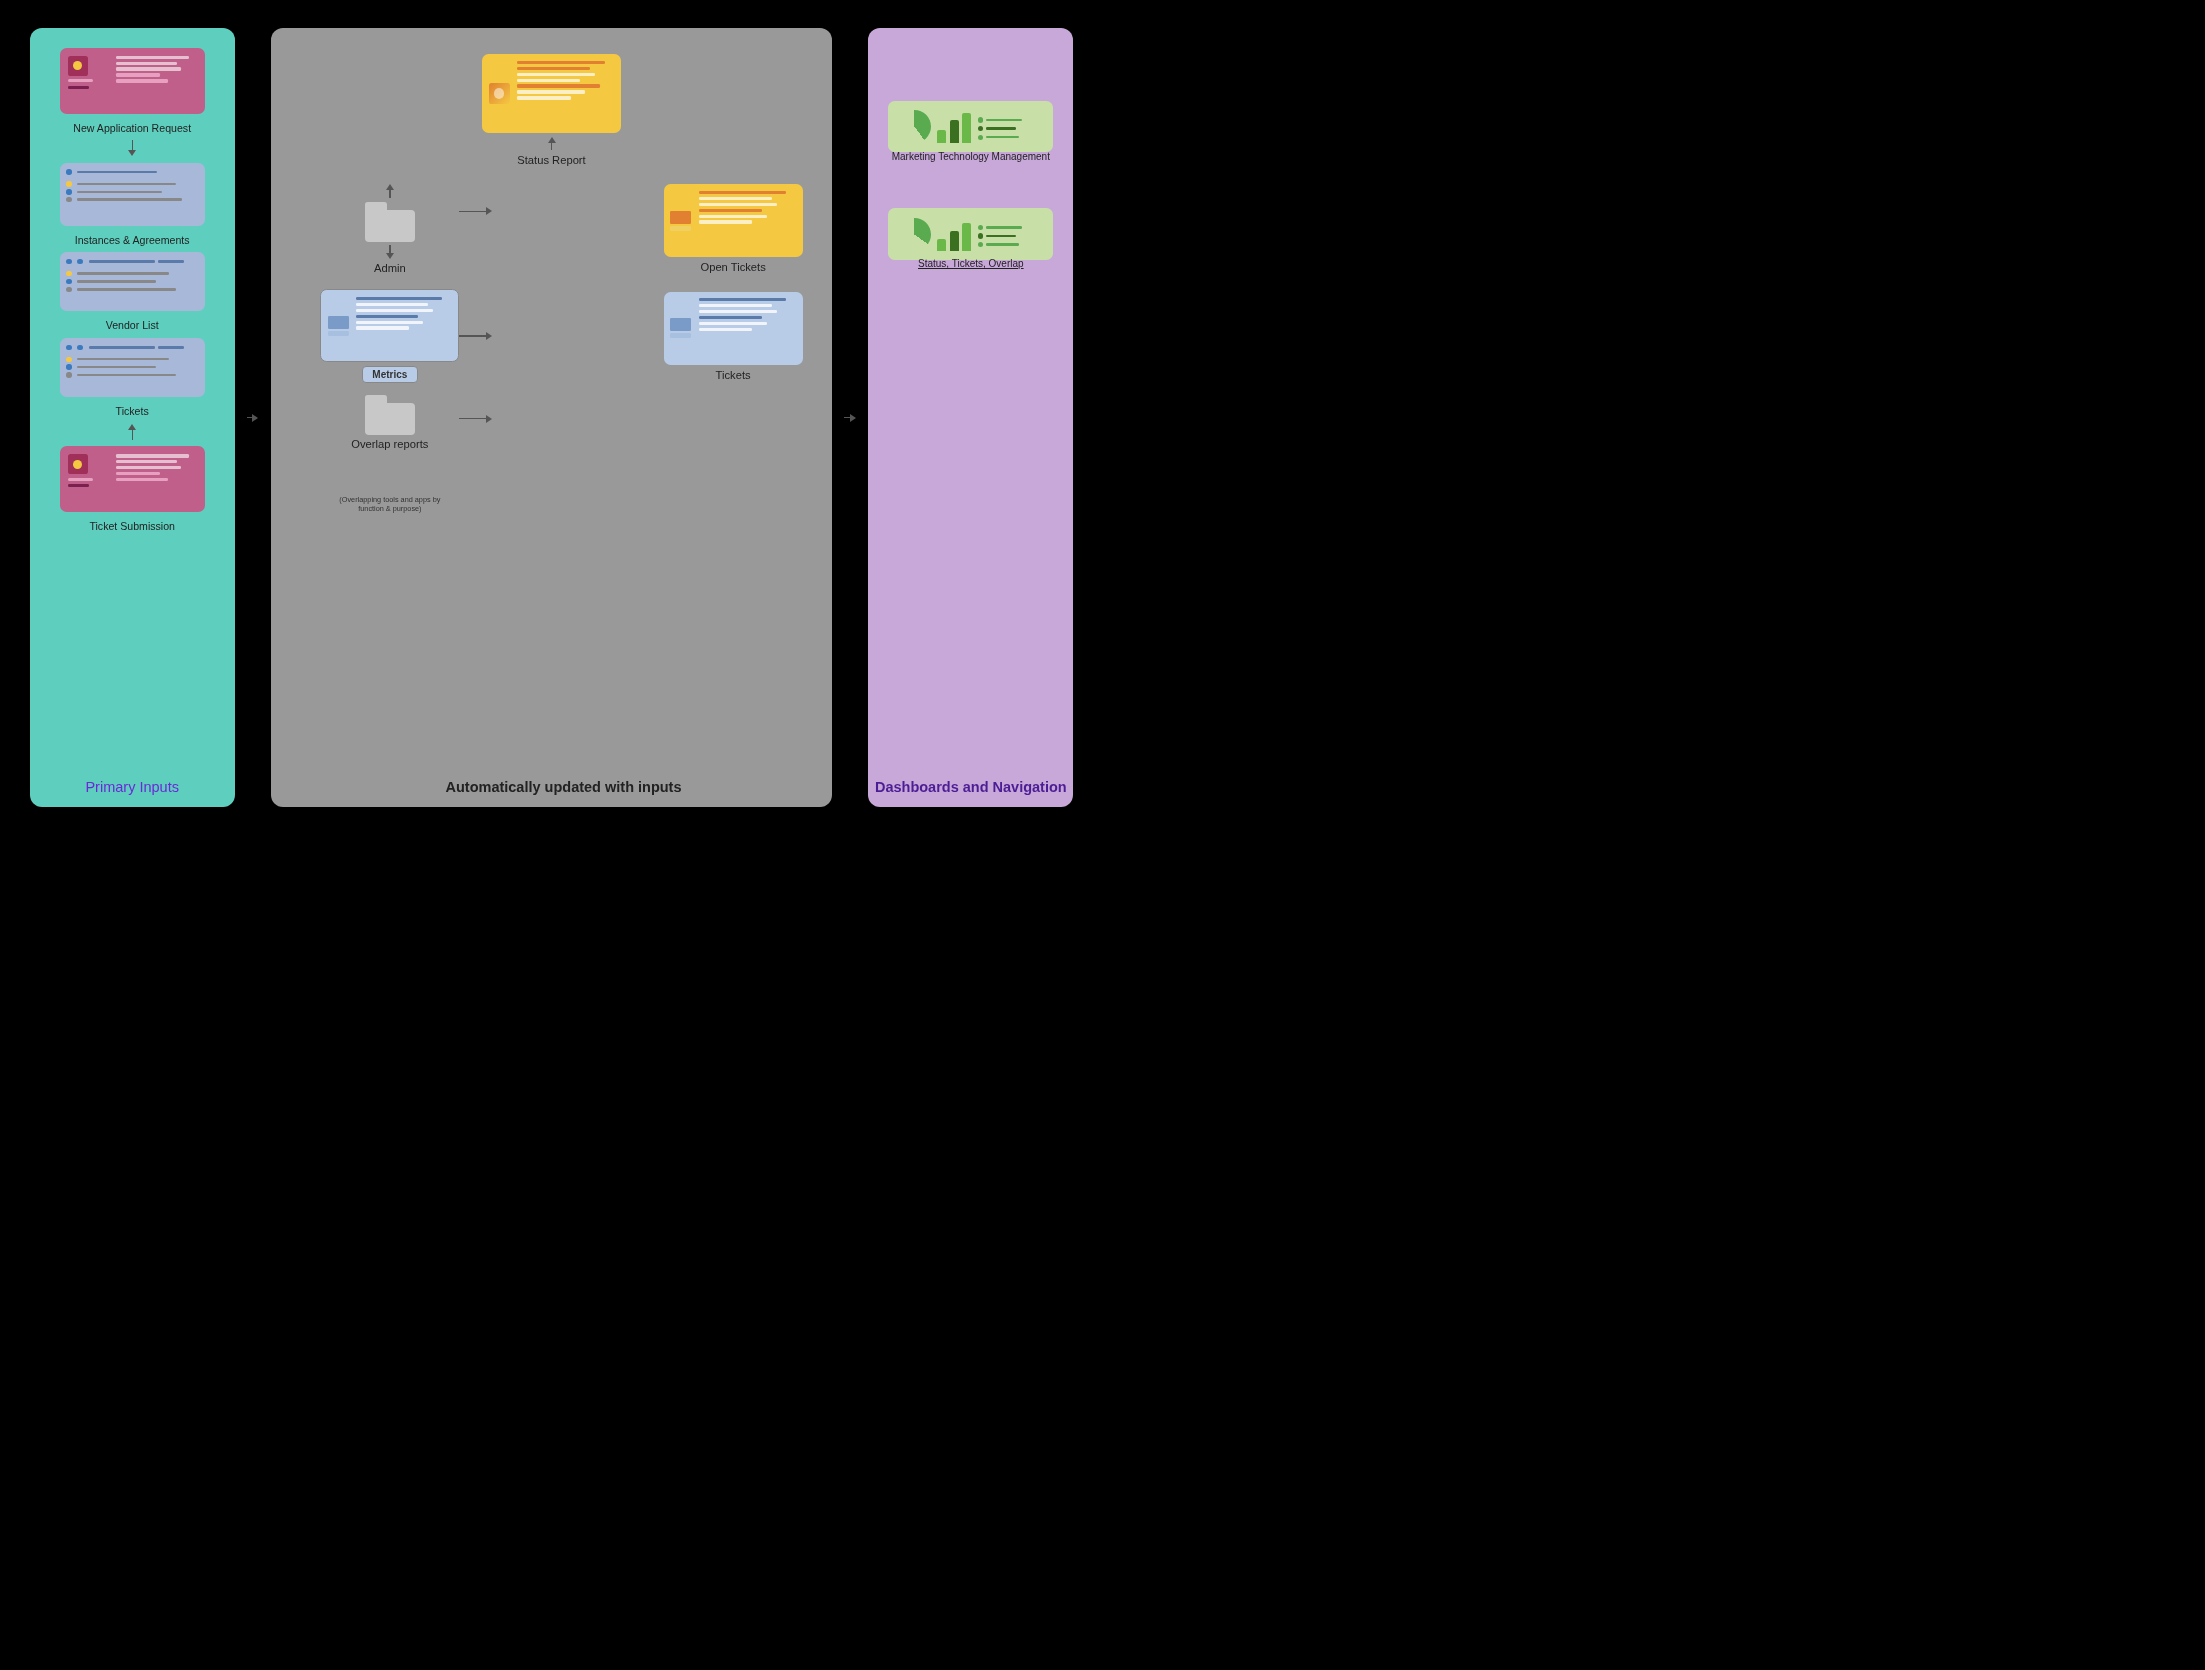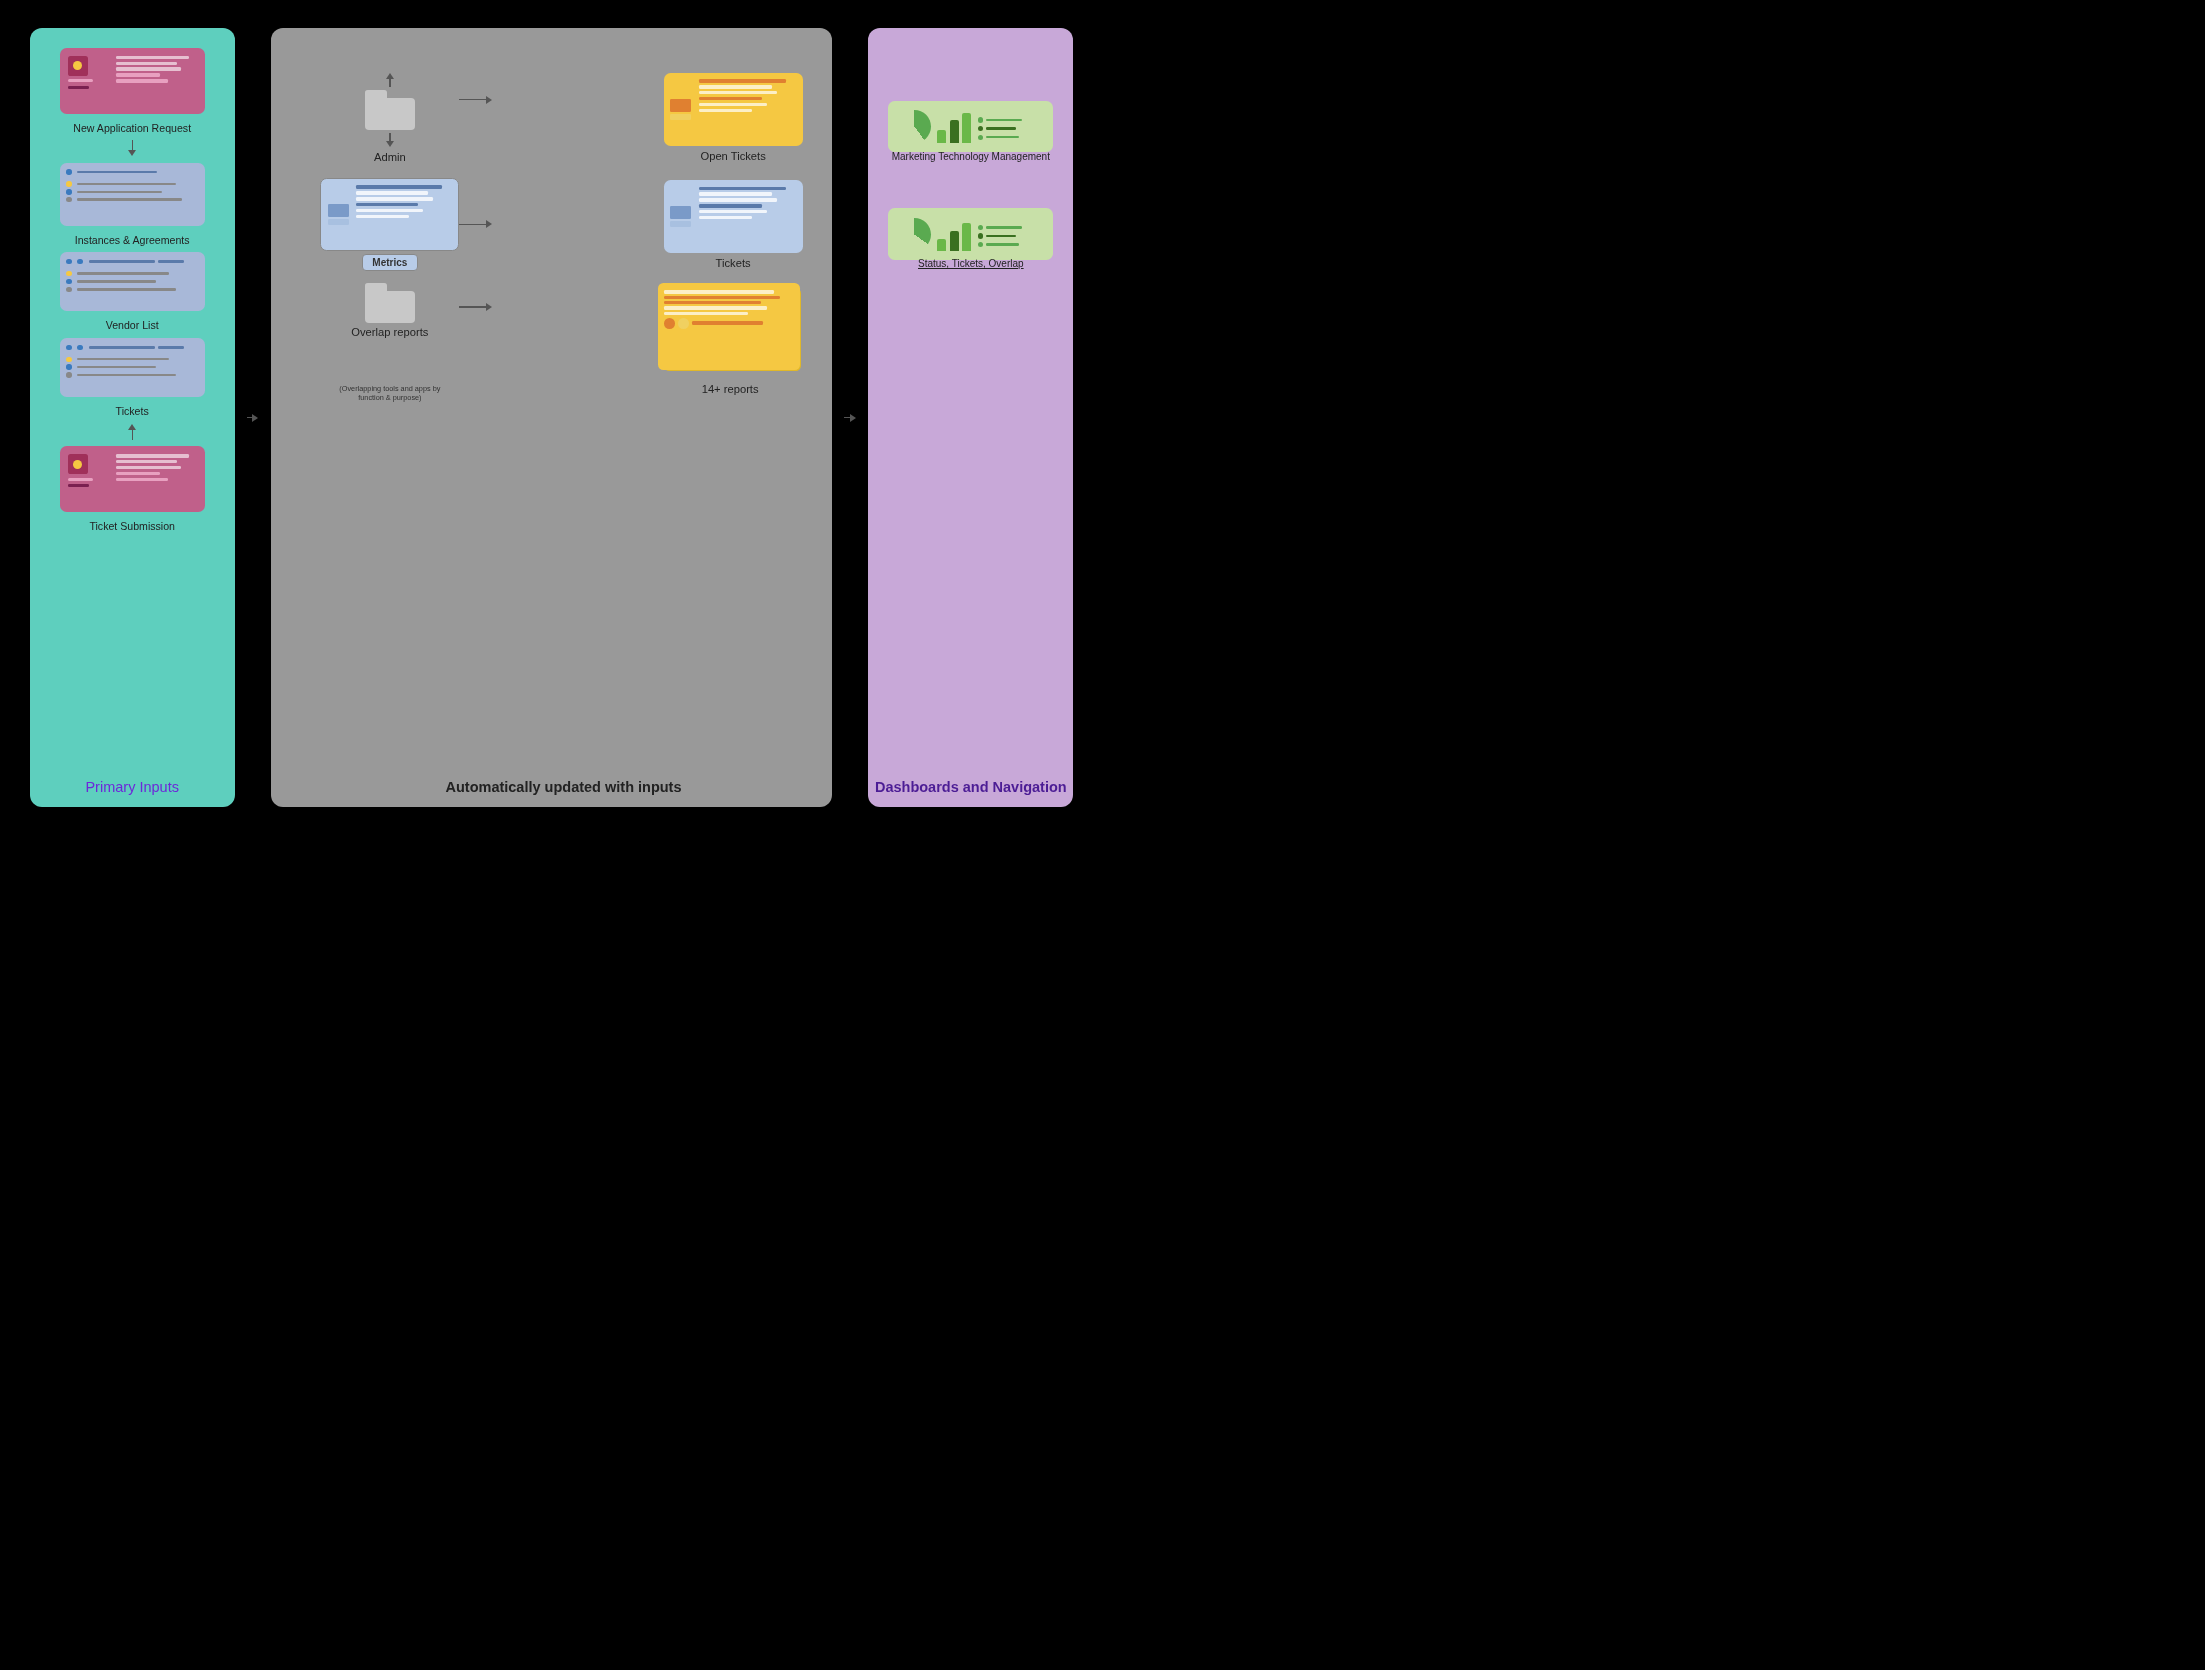--- a/index.html
+++ b/index.html
@@ -447,20 +447,44 @@
       <div class="h-head"></div>
     </div>
   </div>
 
   <div class="center-panel">
 
     <div class="center-content">
 
       <div style="display:flex;flex-direction:row;justify-content:space-around;padding:6.6px 20px 0 20px;gap:20px;">
 
+        <div class="card-pair-item">
+          <div style="background:#f5c842;border-radius:6.6px;width:139px;height:79px;padding:6.6px;display:flex;flex-direction:row;gap:5.3px;">
+            <div style="width:23px;display:flex;flex-direction:column;gap:2px;justify-content:center;">
+              <div style="width:21px;height:21px;background:linear-gradient(135deg,#e08030 0%,#f5c842 100%);border-radius:2.6px;display:flex;align-items:center;justify-content:center;">
+                  <div style="width:10.6px;height:10.6px;border-radius:50%;background:#fff;opacity:0.5;"></div>
+                </div>
+            </div>
+            <div style="flex:1;display:flex;flex-direction:column;gap:2.6px;">
+              <div style="height:3.3px;border-radius:1.3px;background:#e08030;width:90%;"></div>
+              <div style="height:3.3px;border-radius:1.3px;background:#e08030;width:75%;"></div>
+              <div style="height:3.3px;border-radius:1.3px;background:rgba(255,255,255,0.7);width:80%;"></div>
+              <div style="height:3.3px;border-radius:1.3px;background:rgba(255,255,255,0.7);width:65%;"></div>
+              <div style="height:3.3px;border-radius:1.3px;background:#e08030;width:85%;"></div>
+              <div style="height:3.3px;border-radius:1.3px;background:rgba(255,255,255,0.7);width:70%;"></div>
+              <div style="height:3.3px;border-radius:1.3px;background:rgba(255,255,255,0.7);width:55%;"></div>
+            </div>
+          </div>
+
+          <div class="small-vert-arrow">
+            <div class="sv-head sv-head-up"></div>
+            <div class="sv-line" style="height:6.6px;"></div>
+          </div>
+          <div class="report-label">Status Report</div>
+        </div>
 
       </div>
 
       <div style="display:flex;flex-direction:row;padding:6.6px 13.2px;gap:0;align-items:flex-start;position:relative;margin-top:6.6px;">
 
         <div style="display:flex;flex-direction:column;align-items:center;gap:3.3px;width:139px;margin-left:20px;">
 
           <div class="small-vert-arrow">
             <div class="sv-head sv-head-up"></div>
             <div class="sv-line" style="height:8px;"></div>
@@ -559,39 +583,20 @@
           <div class="report-label-small" style="max-width:106px;margin-top:42px;">(Overlapping tools and apps by function &amp; purpose)</div>
         </div>
 
         <div style="display:flex;align-items:center;flex:1;margin-top:20px;">
           <div class="horiz-arrow" style="width:33px;">
             <div class="h-line" style="width:26.4px;"></div>
             <div class="h-head"></div>
           </div>
         </div>
 
-        <div class="card-pair-item">
-          <div class="stack-container">
-            <div class="stack-back2"></div>
-            <div class="stack-back1"></div>
-            <div class="stack-front">
-              <div style="height:4px;border-radius:1.3px;background:rgba(255,255,255,0.7);width:85%;"></div>
-              <div style="height:3.3px;border-radius:1.3px;background:#e08030;width:90%;"></div>
-              <div style="height:3.3px;border-radius:1.3px;background:#e08030;width:75%;"></div>
-              <div style="height:3.3px;border-radius:1.3px;background:rgba(255,255,255,0.7);width:80%;"></div>
-              <div style="height:3.3px;border-radius:1.3px;background:rgba(255,255,255,0.7);width:65%;"></div>
-              <div style="display:flex;flex-direction:row;gap:3.3px;margin-top:1.3px;">
-                <div style="width:10.6px;height:10.6px;border-radius:50%;background:#e08030;"></div>
-                <div style="width:10.6px;height:10.6px;border-radius:50%;background:#f0d060;"></div>
-                <div style="height:3.3px;border-radius:1.3px;background:#e08030;width:55%;margin-top:3.3px;"></div>
-              </div>
-            </div>
-          </div>
-          <div class="report-label">14+ reports</div>
-        </div>
       </div>
 
     </div>
 
     <div class="center-panel-label">Automatically updated with inputs</div>
   </div>
 
   <div style="display:flex;align-items:center;height:100%;padding:0;">
     <div class="horiz-arrow" style="width:12px;">
       <div class="h-line" style="width:5.3px;"></div>

